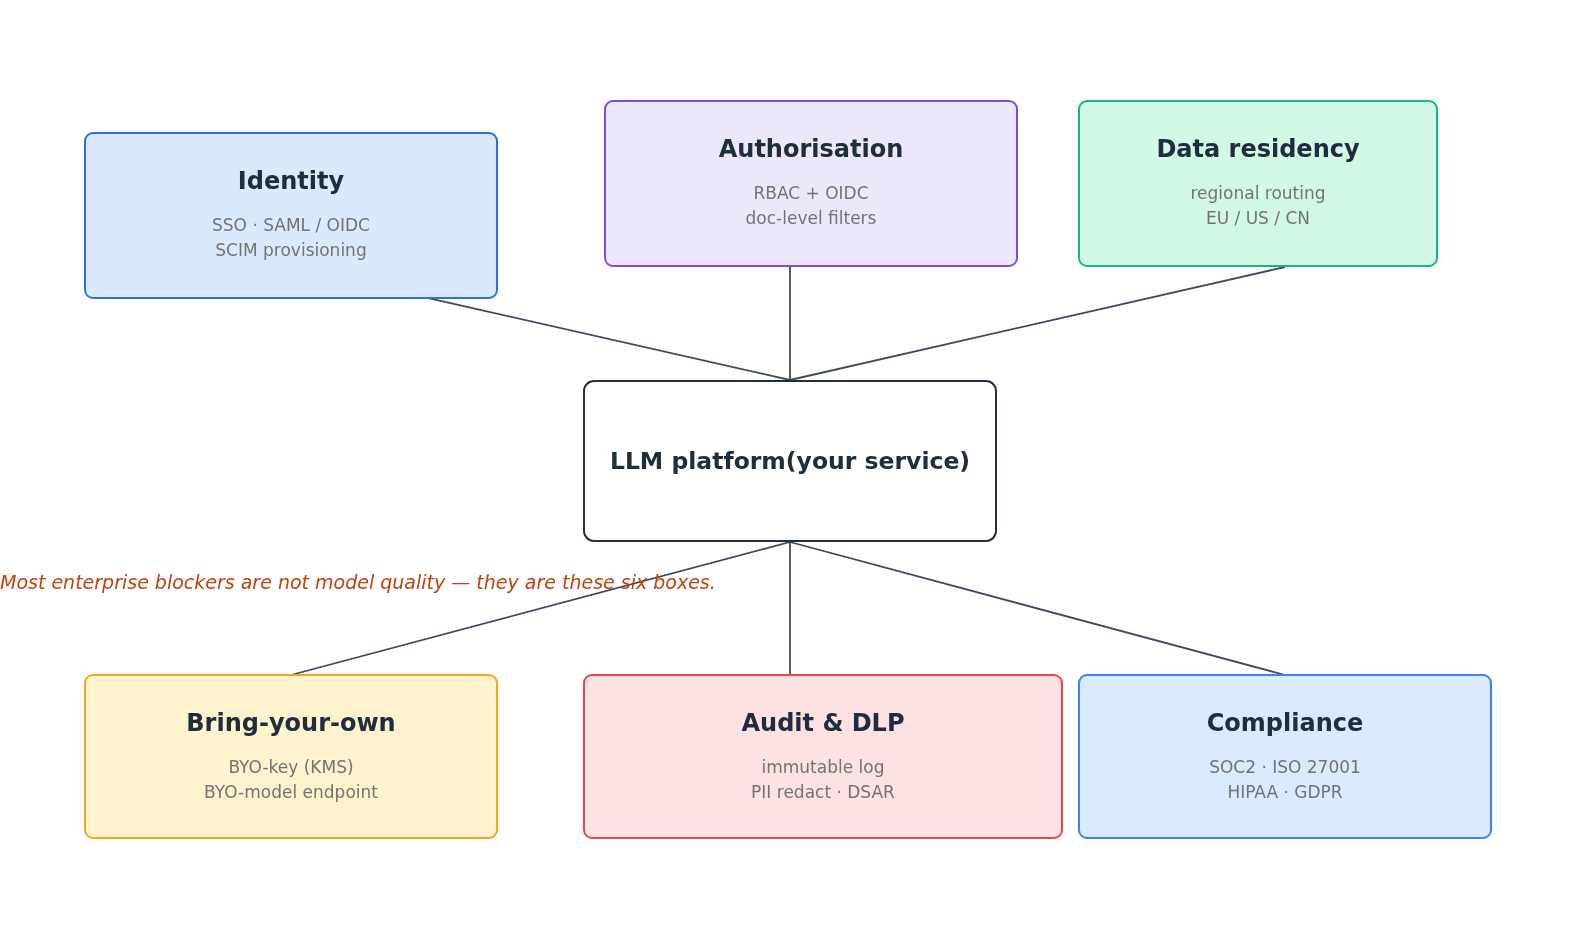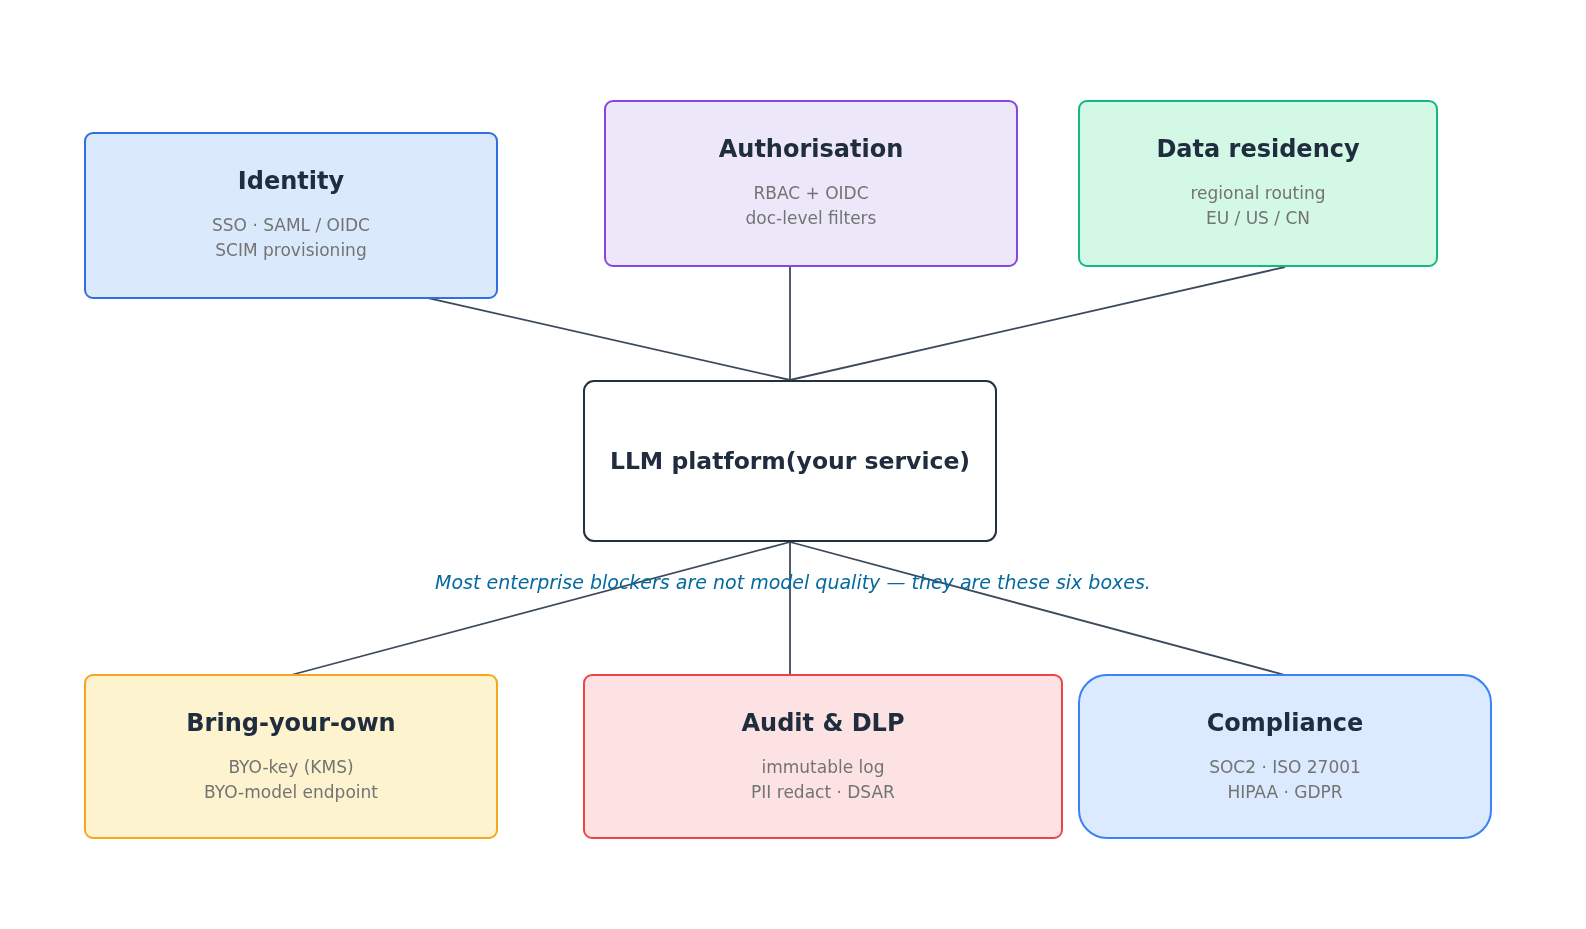--- a/index.html
+++ b/index.html
@@ -23,24 +23,24 @@
     z-index: 4;
   }
   svg.connectors {
     position: absolute;
     left: 0; top: 0;
     z-index: 1;
   }
   .note {
     position: absolute;
     left: 0; right: 0; top: 571px;
-    text-align: center;
+    text-align: left;
     font-style: italic;
     font-size: 19px;
-    color: #0369a1;
+    color: #c2410c;
     z-index: 2;
   }
   .node {
     position: absolute;
     box-sizing: border-box;
     border: 2.5px solid #888;
     border-radius: 9px;
     z-index: 3;
     display: flex;
     flex-direction: column;
@@ -127,19 +127,19 @@
     <div class="node-line">BYO-key (KMS)</div>
     <div class="node-line">BYO-model endpoint</div>
   </div>
 
   <div class="node" style="left: 583px; top: 674px; width: 480px; height: 165px; background: rgb(252, 226, 226); border-color: rgb(238, 68, 68);">
     <div class="node-heading">Audit &amp; DLP</div>
     <div class="node-line">immutable log</div>
     <div class="node-line">PII redact · DSAR</div>
   </div>
 
-  <div class="node" style="left: 1078px; top: 674px; width: 414px; height: 165px; background: rgb(219, 234, 254); border-color: rgb(59, 130, 246); border-radius: 29px;">
+  <div class="node" style="left: 1078px; top: 674px; width: 414px; height: 165px; background: rgb(219, 234, 254); border-color: rgb(59, 130, 246);">
     <div class="node-heading">Compliance</div>
     <div class="node-line">SOC2 · ISO 27001</div>
     <div class="node-line">HIPAA · GDPR</div>
   </div>
 
 </div>
 
 </body></html>

